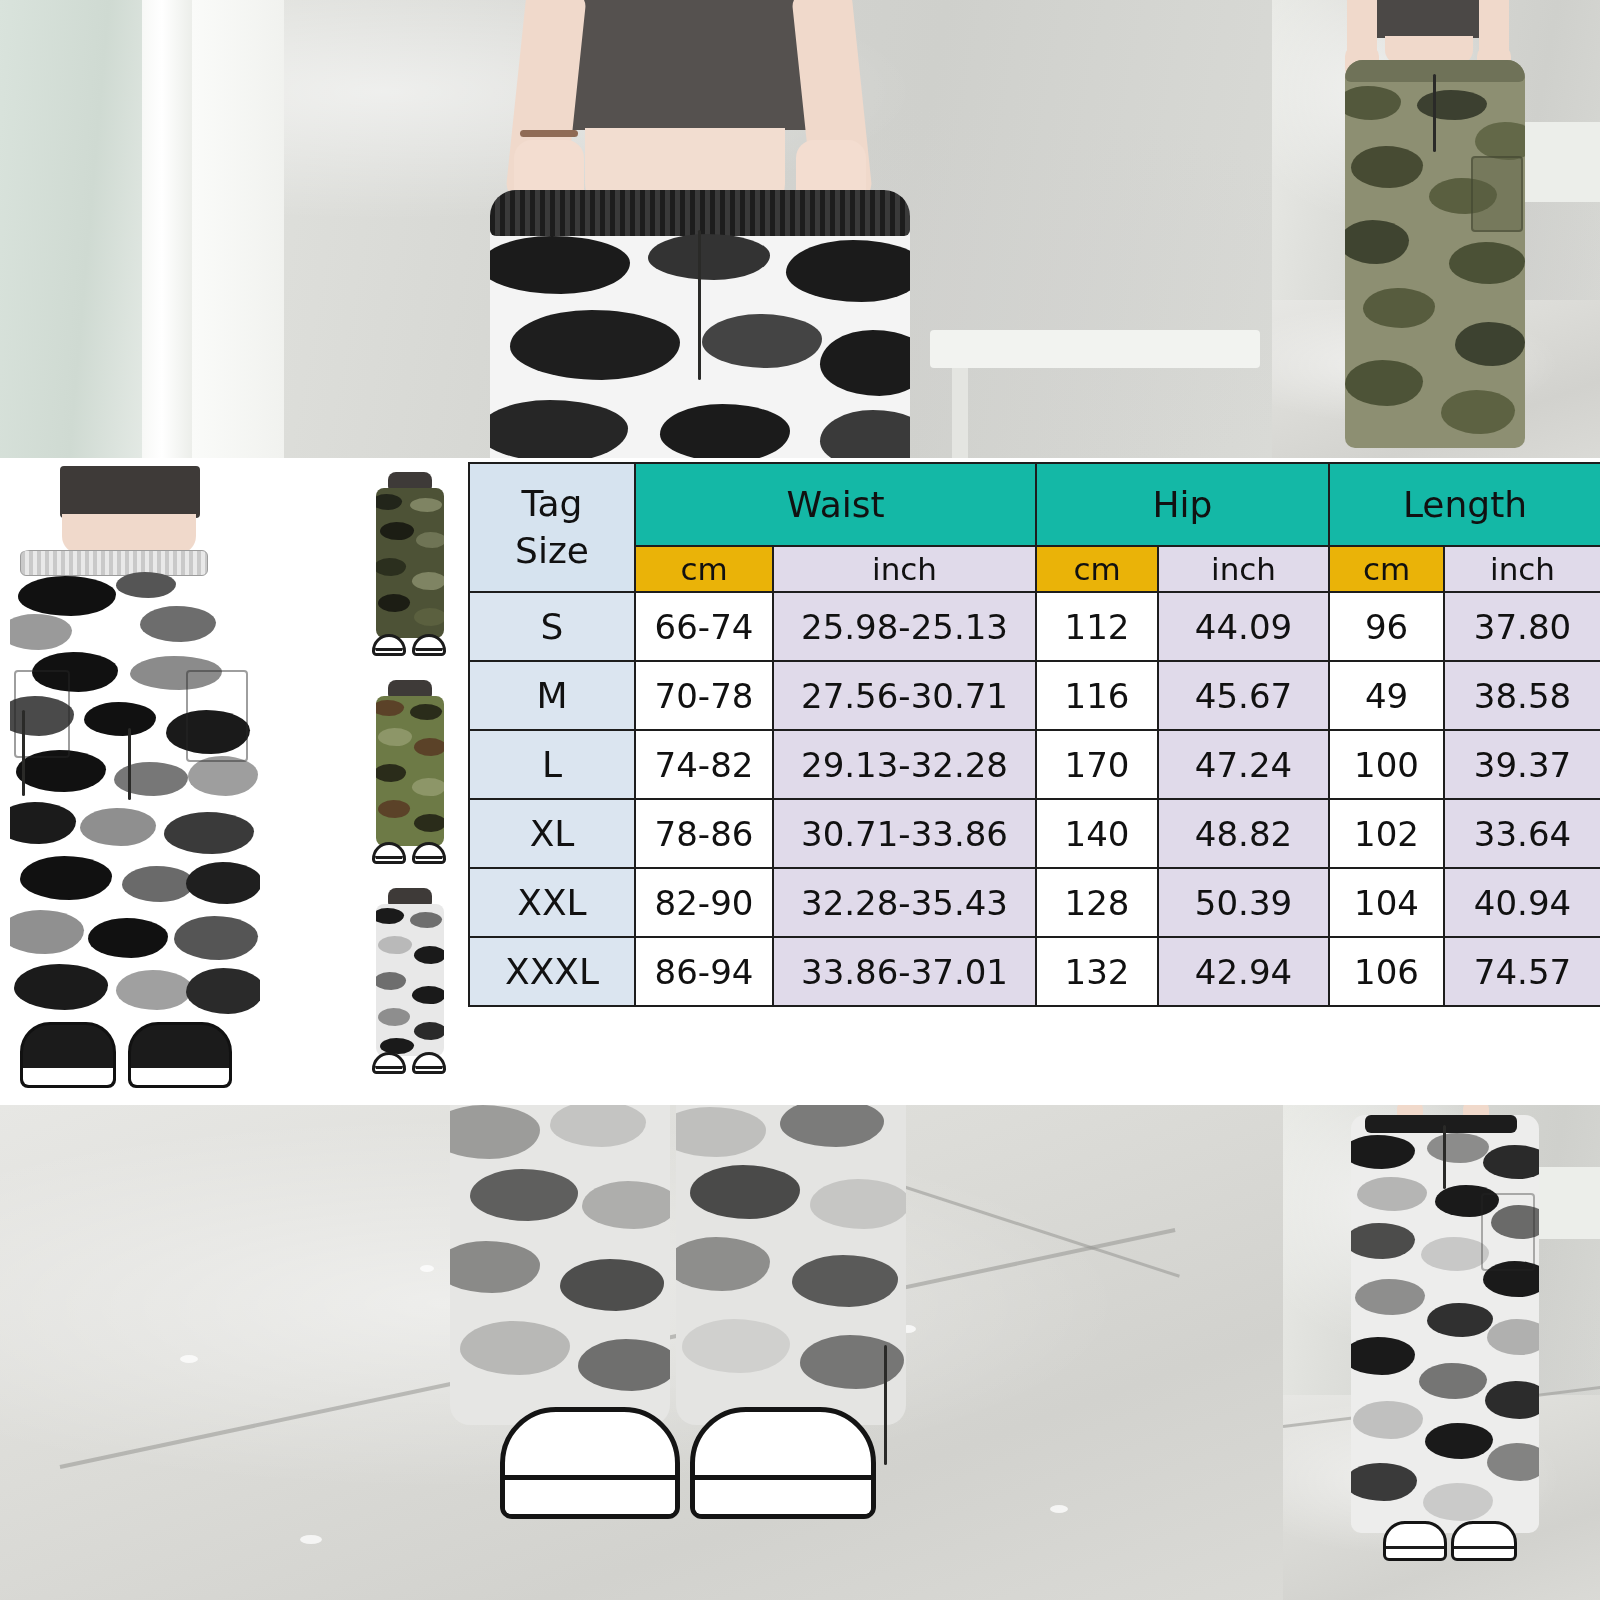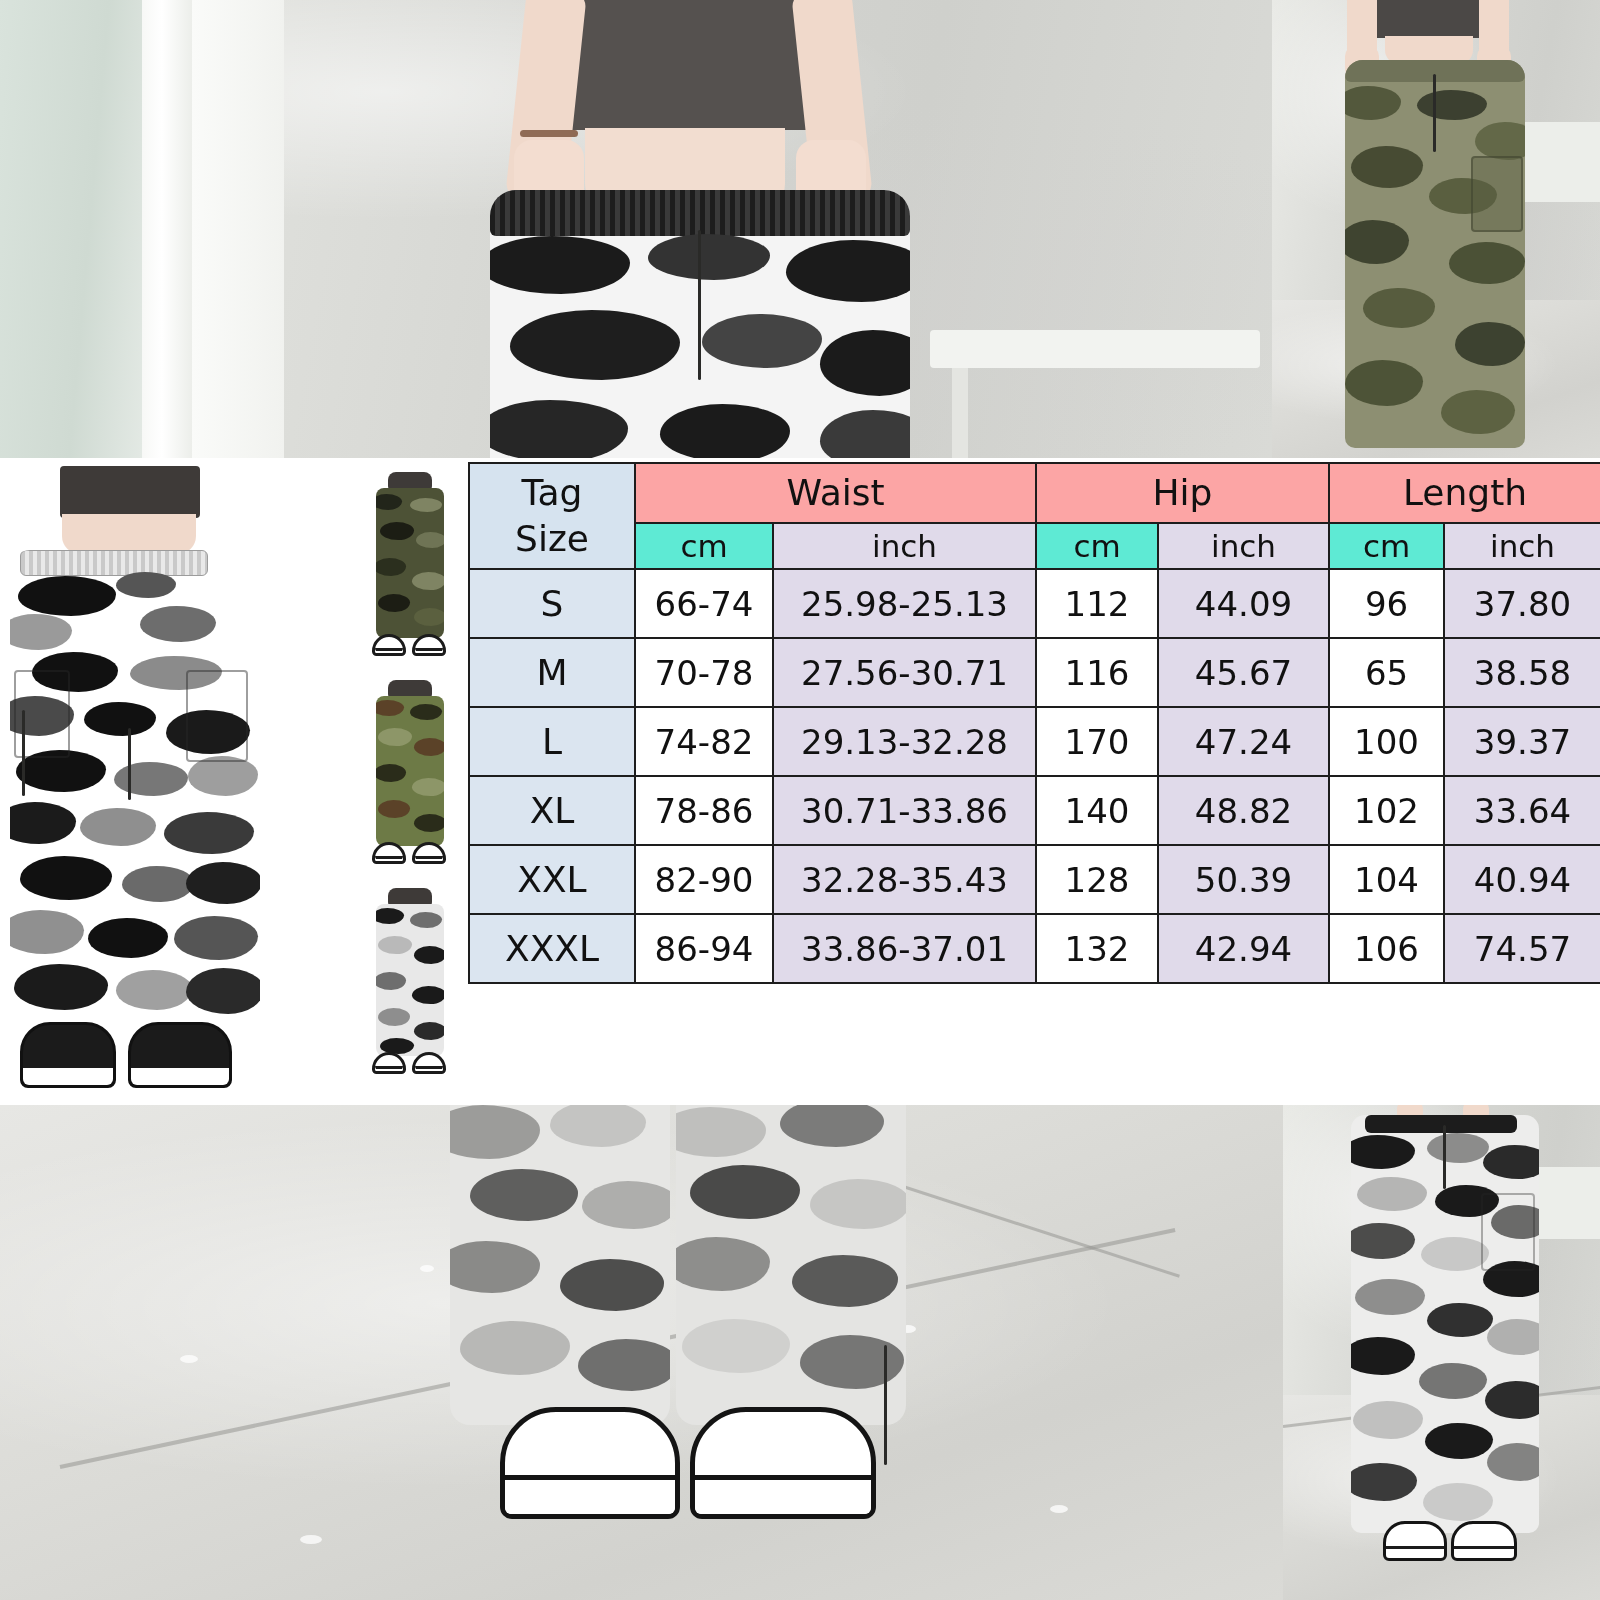--- a/index.html
+++ b/index.html
@@ -56,23 +56,23 @@
     font-family:"DejaVu Sans", sans-serif;
   }
   .size-table td, .size-table th {
     border:2px solid #1d1d1d;
     text-align:center;
     vertical-align:middle;
     font-weight:400;
     color:#111;
     white-space:nowrap;
   }
-  .hdr-group { background:#fca5a5; font-size:36px; padding:8px 2px; }
+  .hdr-group { background:#14b8a6; font-size:36px; padding:20px 2px; }
   .hdr-unit  { font-size:31px; padding:4px 2px; }
-  .hdr-unit.u-cm   { background:#5eead4; }
+  .hdr-unit.u-cm   { background:#eab308; }
   .hdr-unit.u-inch { background:#e0daea; }
   .tagsize-head { background:#d6e3ef; font-size:36px; line-height:1.28; padding:6px 2px; }
   .c-size { background:#dbe5f0; font-size:36px; }
   .c-cm   { background:#ffffff; font-size:34px; }
   .c-in   { background:#e0daea; font-size:34px; }
   .size-table tbody td { height:69px; padding:2px; }
 
   .col-size { width:166px; }
   .col-wcm  { width:138px; }
   .col-win  { width:263px; }
@@ -308,21 +308,21 @@
         <td class="c-in">44.09</td>
         <td class="c-cm">96</td>
         <td class="c-in">37.80</td>
       </tr>
       <tr>
         <td class="c-size">M</td>
         <td class="c-cm">70-78</td>
         <td class="c-in">27.56-30.71</td>
         <td class="c-cm">116</td>
         <td class="c-in">45.67</td>
-        <td class="c-cm">65</td>
+        <td class="c-cm">49</td>
         <td class="c-in">38.58</td>
       </tr>
       <tr>
         <td class="c-size">L</td>
         <td class="c-cm">74-82</td>
         <td class="c-in">29.13-32.28</td>
         <td class="c-cm">170</td>
         <td class="c-in">47.24</td>
         <td class="c-cm">100</td>
         <td class="c-in">39.37</td>

